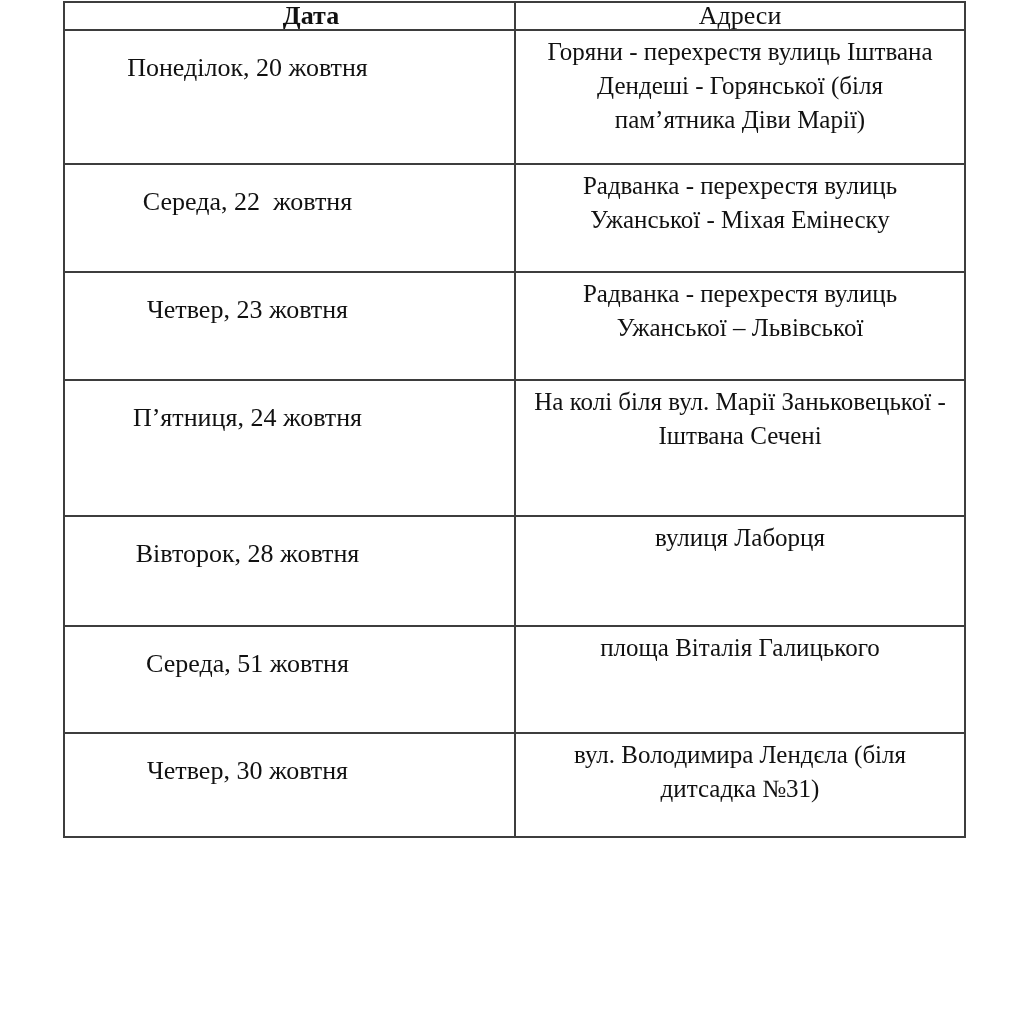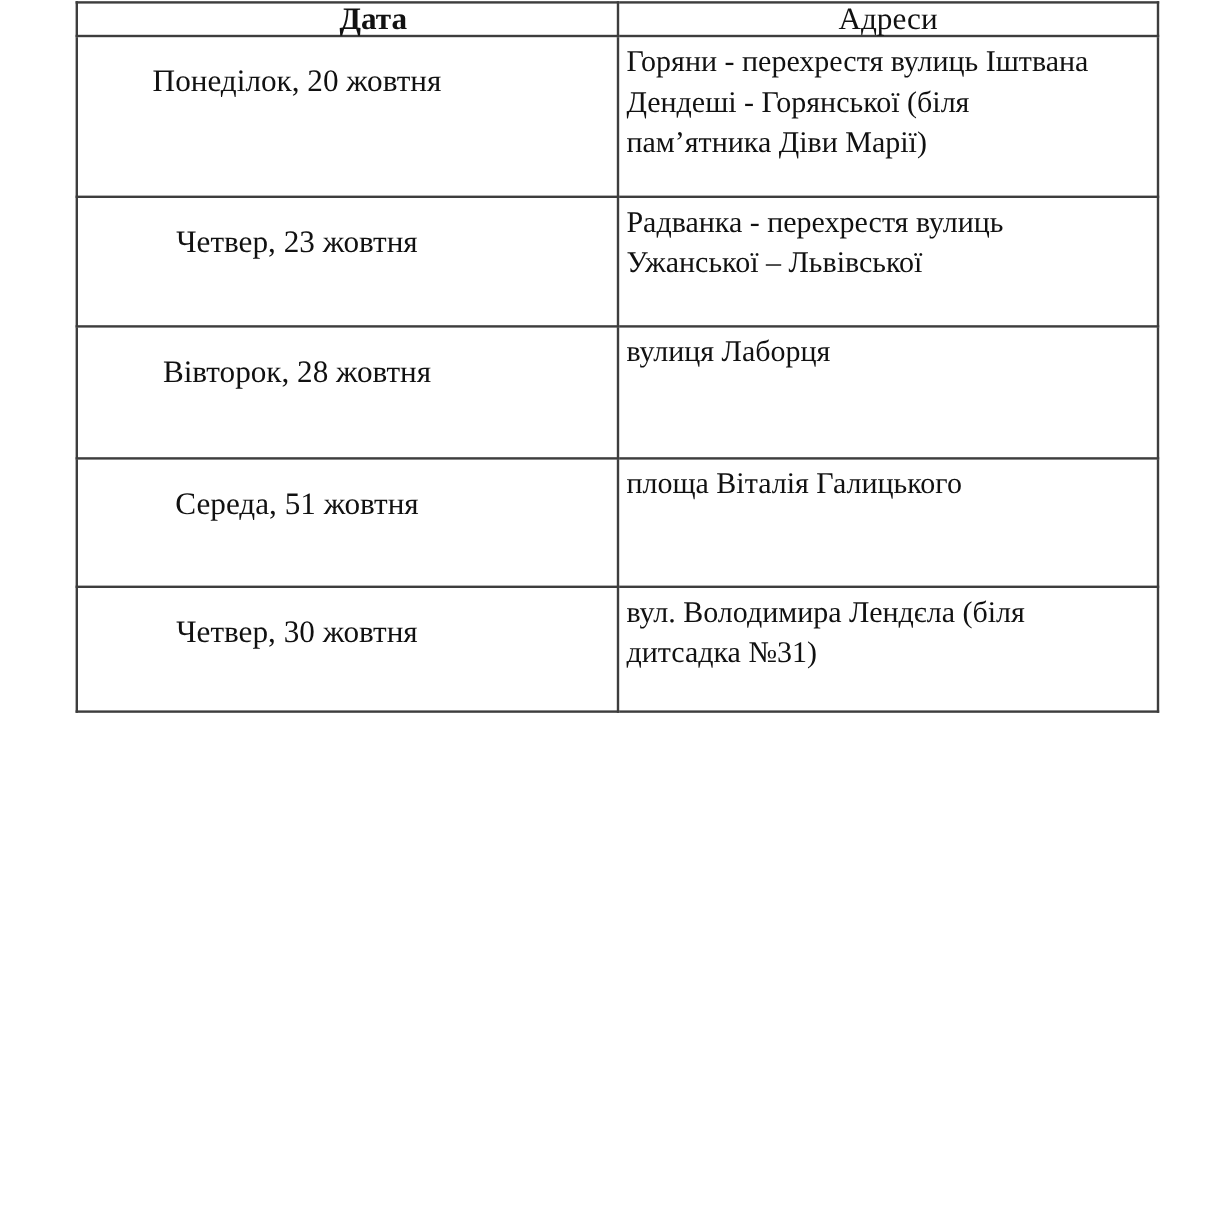--- a/index.html
+++ b/index.html
@@ -48,20 +48,21 @@
   td.date-cell {
     vertical-align: top;
     text-align: center;
     padding: 22px 84px 0 0;
     font-size: 26px;
     line-height: 30px;
     white-space: pre-wrap;
   }
   td.addr-cell {
     vertical-align: top;
+    text-align: center;
     padding: 4px 6px 0 6px;
     font-size: 25px;
     line-height: 34px;
     white-space: pre-wrap;
   }
   
   tr.r1  td { height: 110px; }
   tr.r2  td { height: 86px; }
   tr.r3  td { height: 84px; }
   tr.r4  td { height: 84px; }
@@ -84,24 +85,34 @@
         <tr>
       <th class="hdr hdr-date">Дата</th>
       <th class="hdr hdr-addr">Адреси</th>
     </tr>
     <tr class="r1">
       <td class="date-cell">Понеділок, 20 жовтня</td>
       <td class="addr-cell">Горяни - перехрестя вулиць Іштвана
 Дендеші - Горянської (біля
 пам’ятника Діви Марії)</td>
     </tr>
+    <tr class="r3">
+      <td class="date-cell">Середа, 22  жовтня</td>
+      <td class="addr-cell">Радванка - перехрестя вулиць
+Ужанської - Міхая Емінеску</td>
+    </tr>
     <tr class="r4">
       <td class="date-cell">Четвер, 23 жовтня</td>
       <td class="addr-cell">Радванка - перехрестя вулиць
 Ужанської – Львівської</td>
+    </tr>
+    <tr class="r5">
+      <td class="date-cell">П’ятниця, 24 жовтня</td>
+      <td class="addr-cell">На колі біля вул. Марії Заньковецької -
+Іштвана Сечені</td>
     </tr>
     <tr class="r7">
       <td class="date-cell">Вівторок, 28 жовтня</td>
       <td class="addr-cell">вулиця Лаборця</td>
     </tr>
     <tr class="r8">
       <td class="date-cell">Середа, 51 жовтня</td>
       <td class="addr-cell">площа Віталія Галицького</td>
     </tr>
     <tr class="r9">

